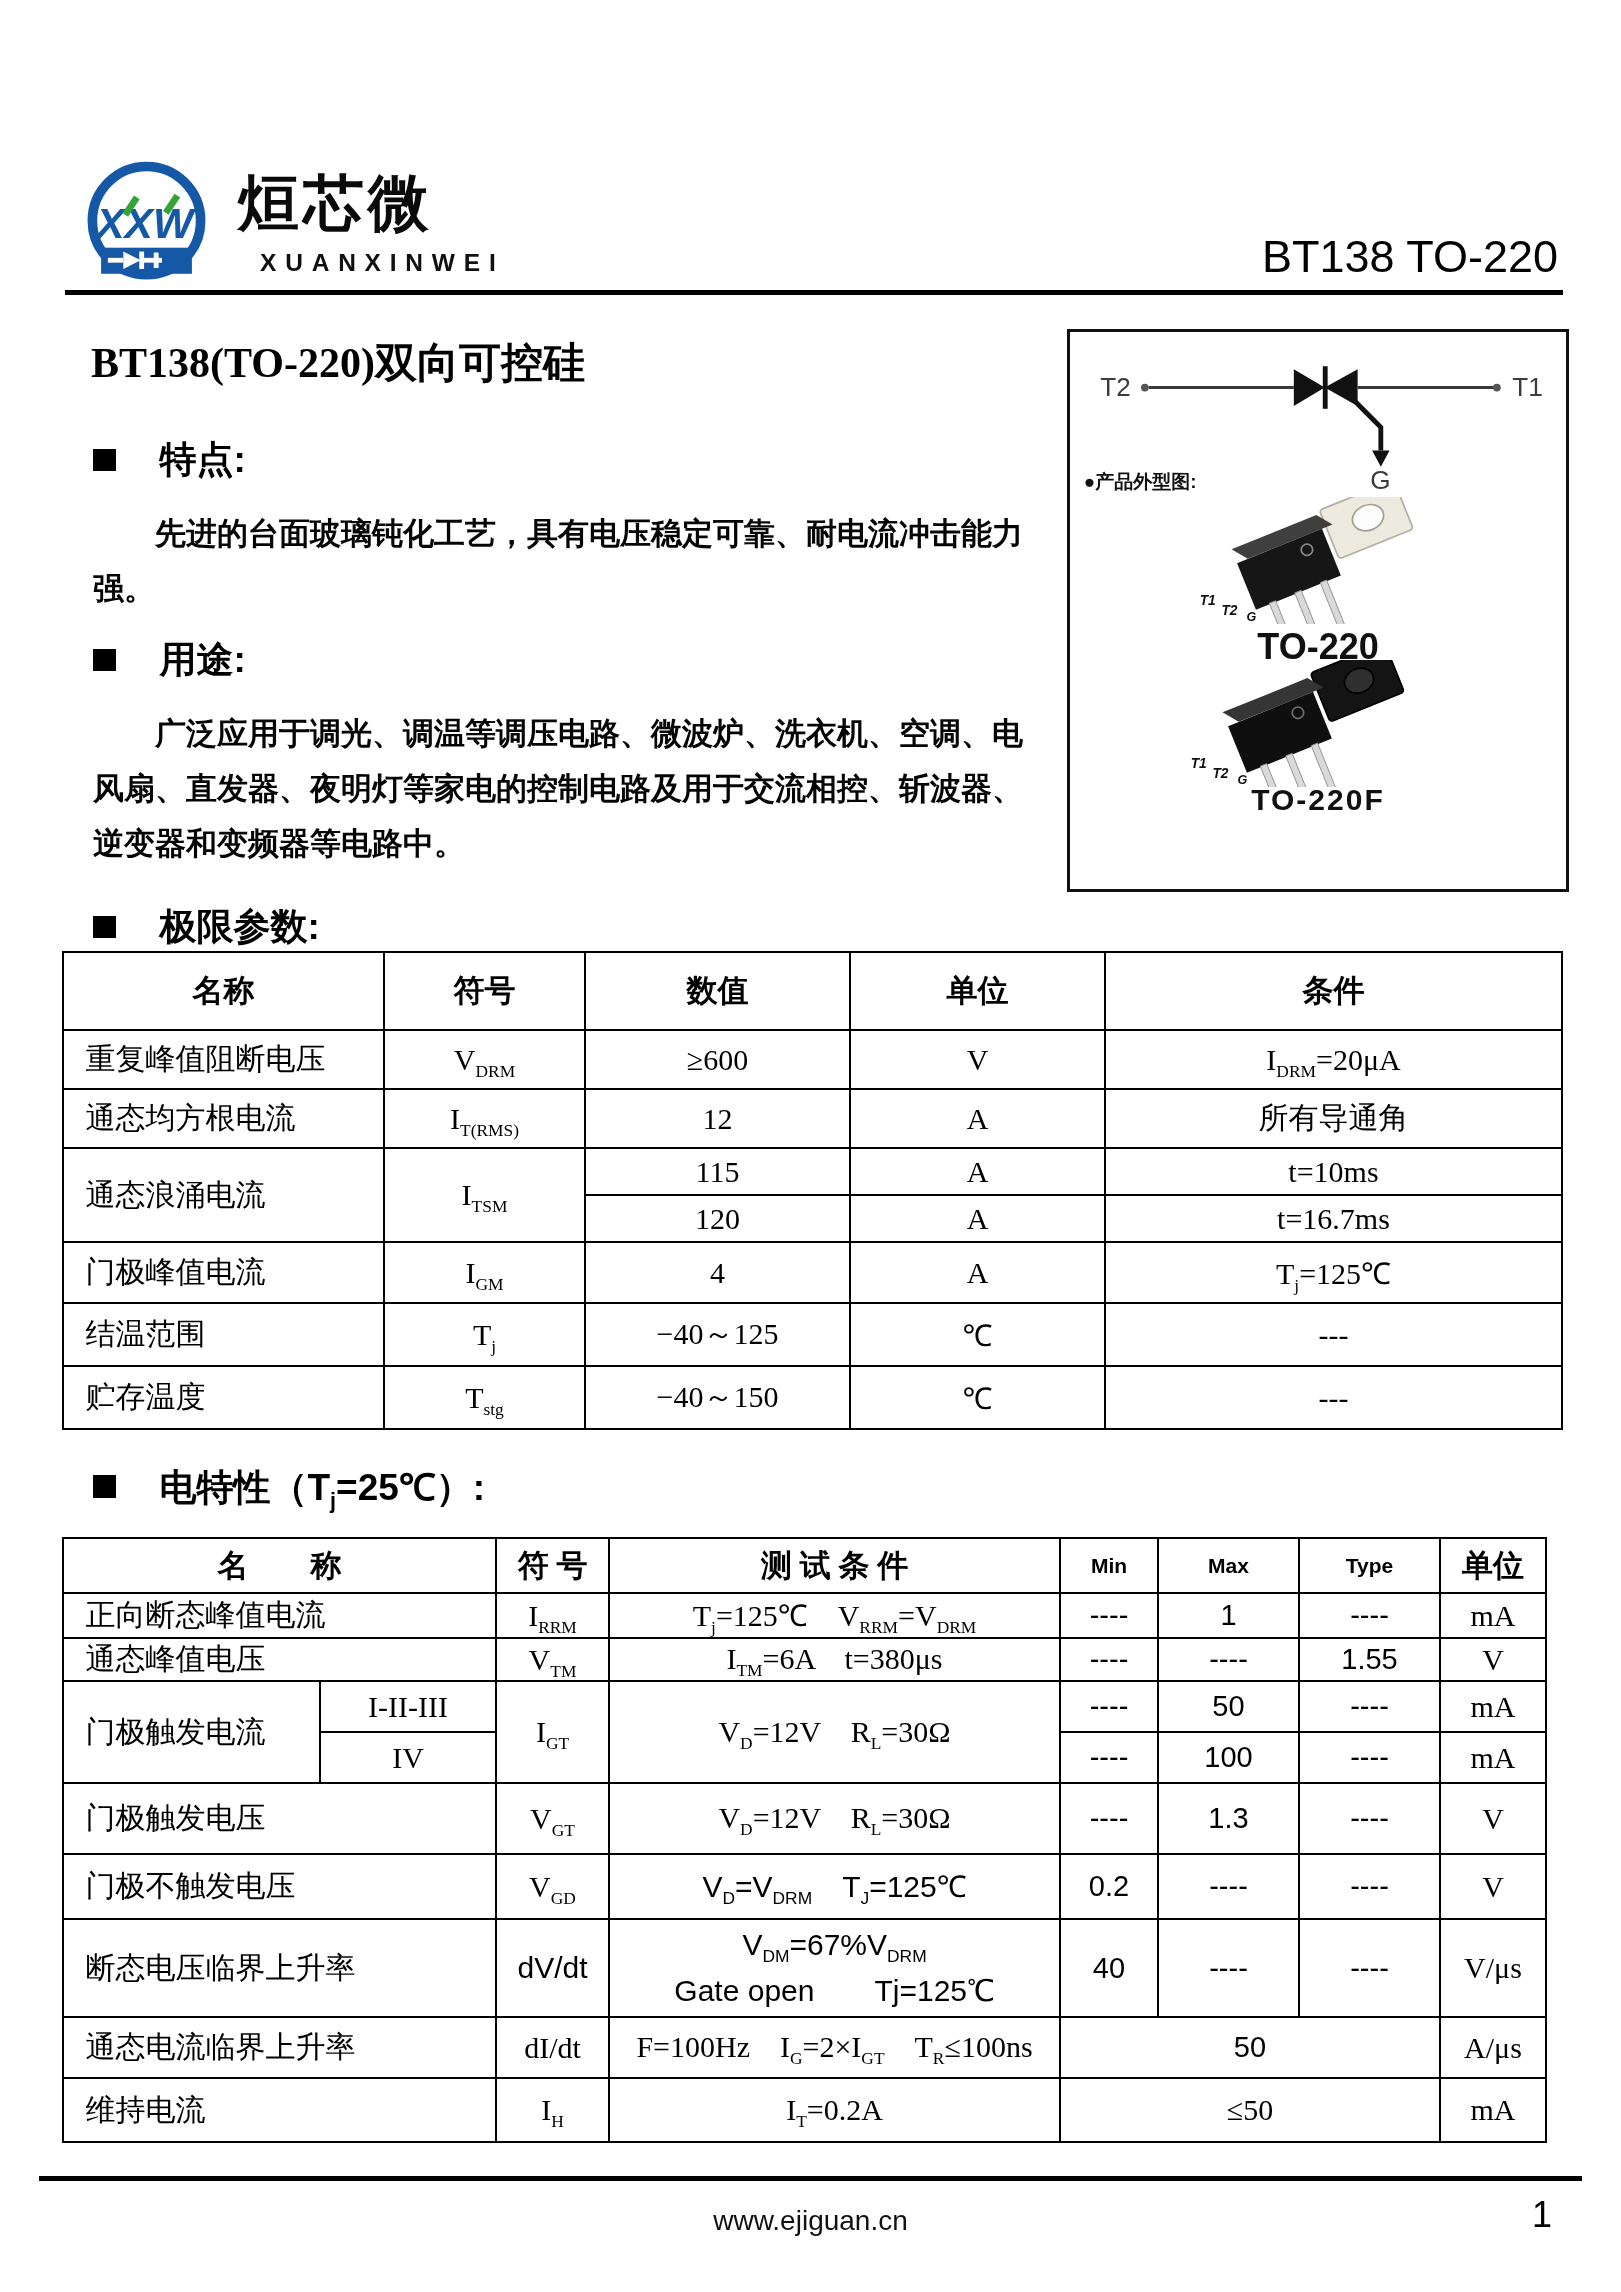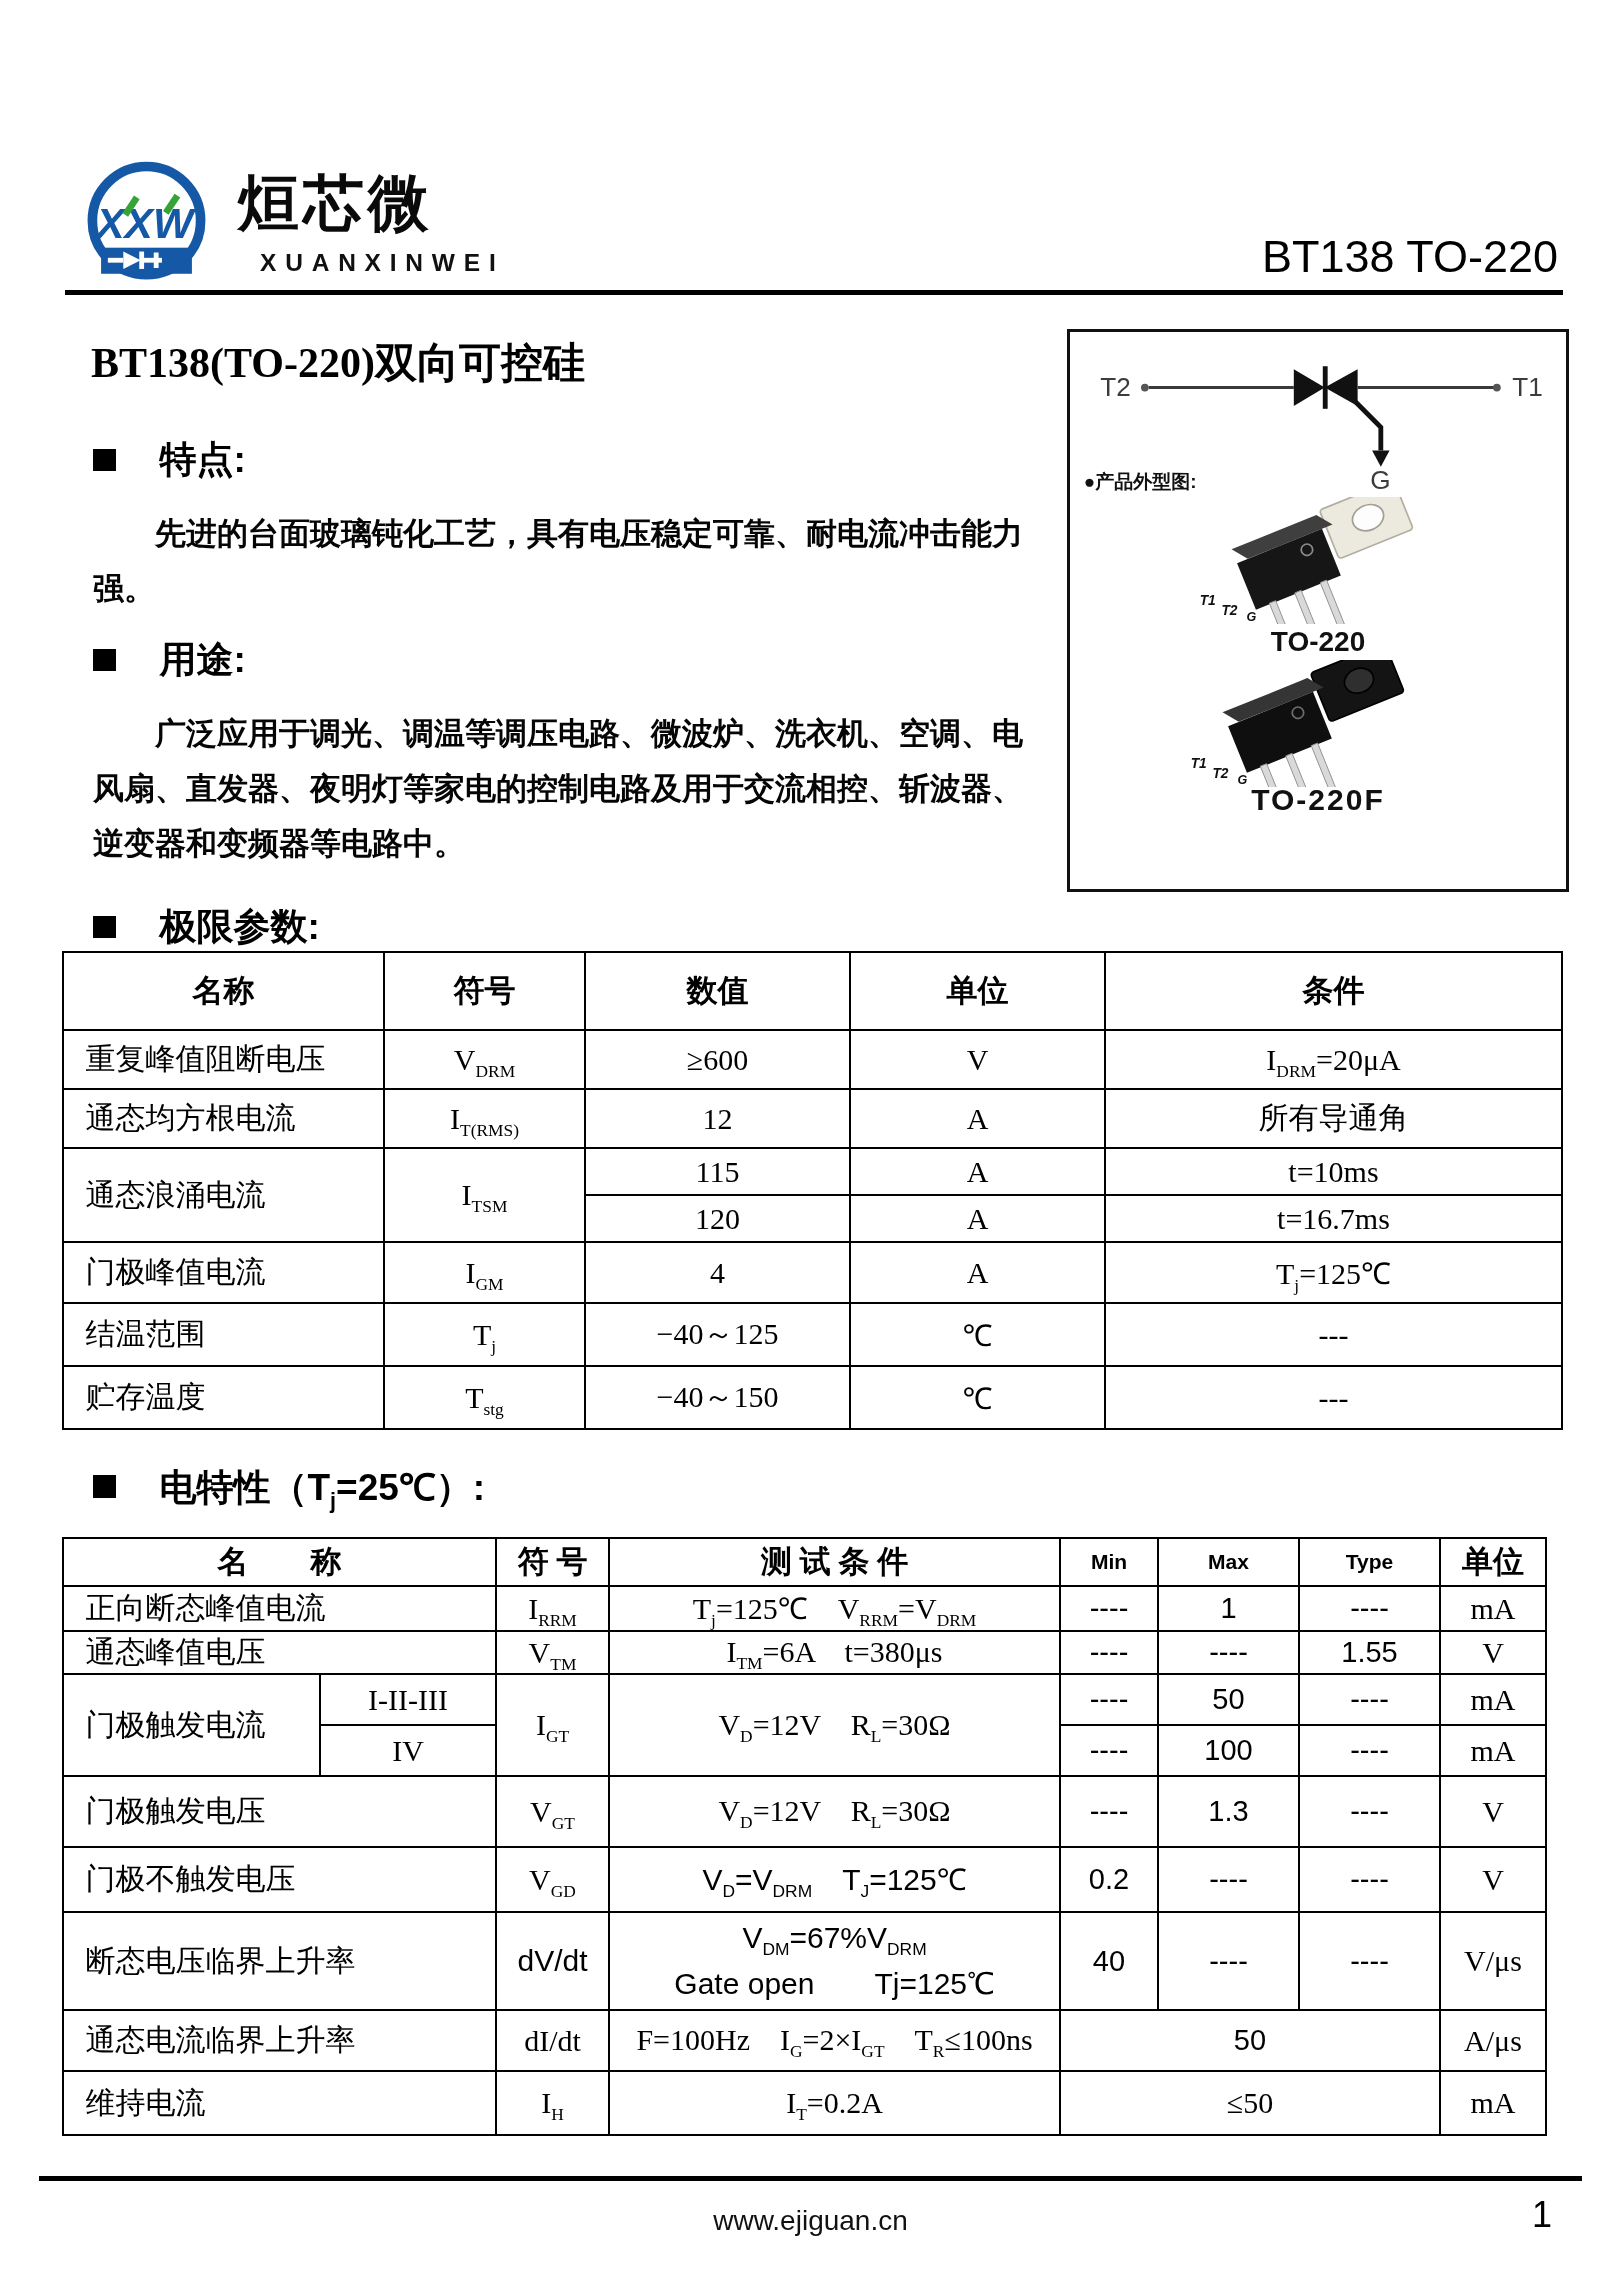--- a/index.html
+++ b/index.html
@@ -22,21 +22,21 @@
   
   .fig-box{position:absolute;left:1067px;top:329px;width:496px;height:557px;border:3.9px solid #111;
            background:#fff;}
   .fig-caption{position:absolute;left:13.7px;top:137px;font-family:"Liberation Sans",sans-serif;
                font-weight:700;font-size:19px;color:#111;}
   .schem-svg{position:absolute;left:3.9px;top:11.8px;}
   .pkg1-svg{position:absolute;left:78px;top:165px;}
   .pkg2-svg{position:absolute;left:69px;top:328px;}
   .pkg-label{position:absolute;left:0;width:100%;text-align:center;
              font-family:"Liberation Sans",sans-serif;font-weight:700;color:#111;}
-  .pkg1-label{top:294px;font-size:28px;}
+  .pkg1-label{top:294px;font-size:36px;}
   .pkg2-label{top:451px;font-size:30px;letter-spacing:2px;}
 
   
   .sec-head{position:absolute;left:93px;display:flex;align-items:center;
             font-family:"Liberation Sans",sans-serif;font-weight:700;font-size:37px;}
   .bullet-sq{width:22.5px;height:22.5px;background:#000;margin-right:44px;flex:none;}
   .para{position:absolute;left:93px;font-family:"Liberation Sans",sans-serif;font-weight:700;
         font-size:31px;line-height:1.78;text-indent:2em;color:#050505;}
 
   
@@ -234,21 +234,21 @@
         <col style="width:257px">
         <col style="width:176px">
         <col style="width:113px">
         <col style="width:451px">
         <col style="width:98px">
         <col style="width:141px">
         <col style="width:141px">
         <col style="width:106px">
       </colgroup>
     <tbody>
-        <tr style="height:48px">
+        <tr style="height:55px">
       <th colspan="2">名　　称</th>
       <th>符 号</th>
       <th>测 试 条 件</th>
       <th class="mmx">Min</th>
       <th class="mmx">Max</th>
       <th class="mmx">Type</th>
       <th>单位</th>
     </tr>
     <tr style="height:39px">
       <td class="ln" colspan="2">正向断态峰值电流</td>

